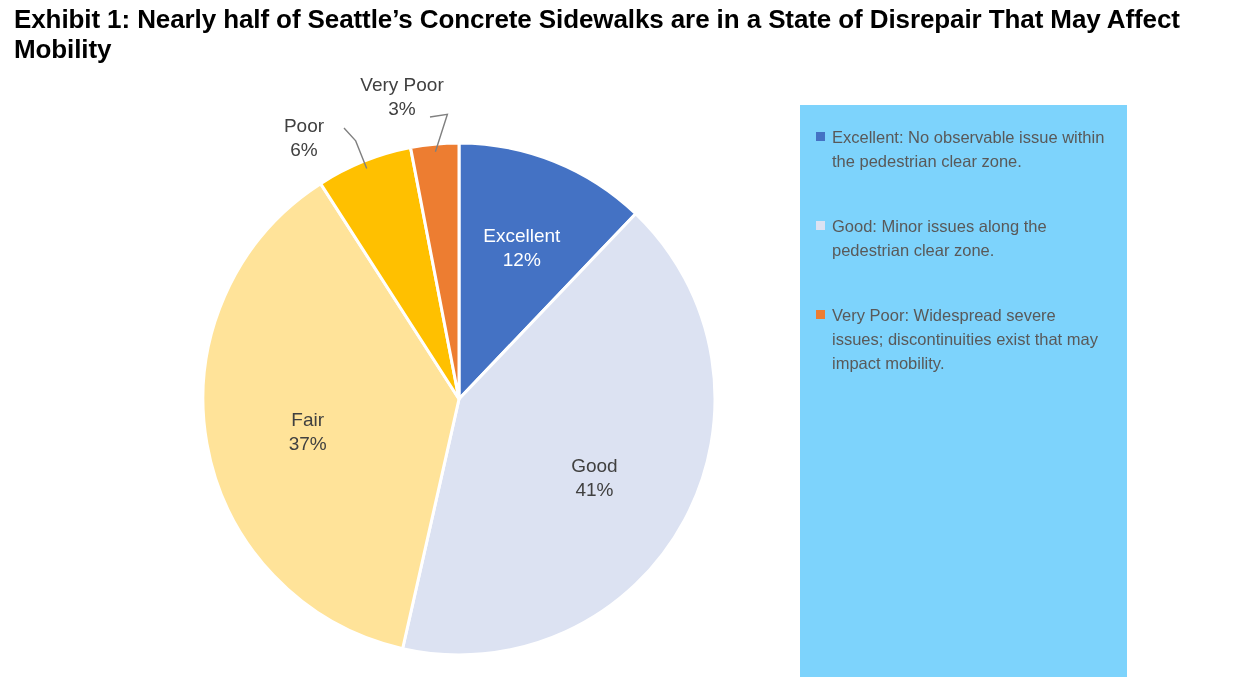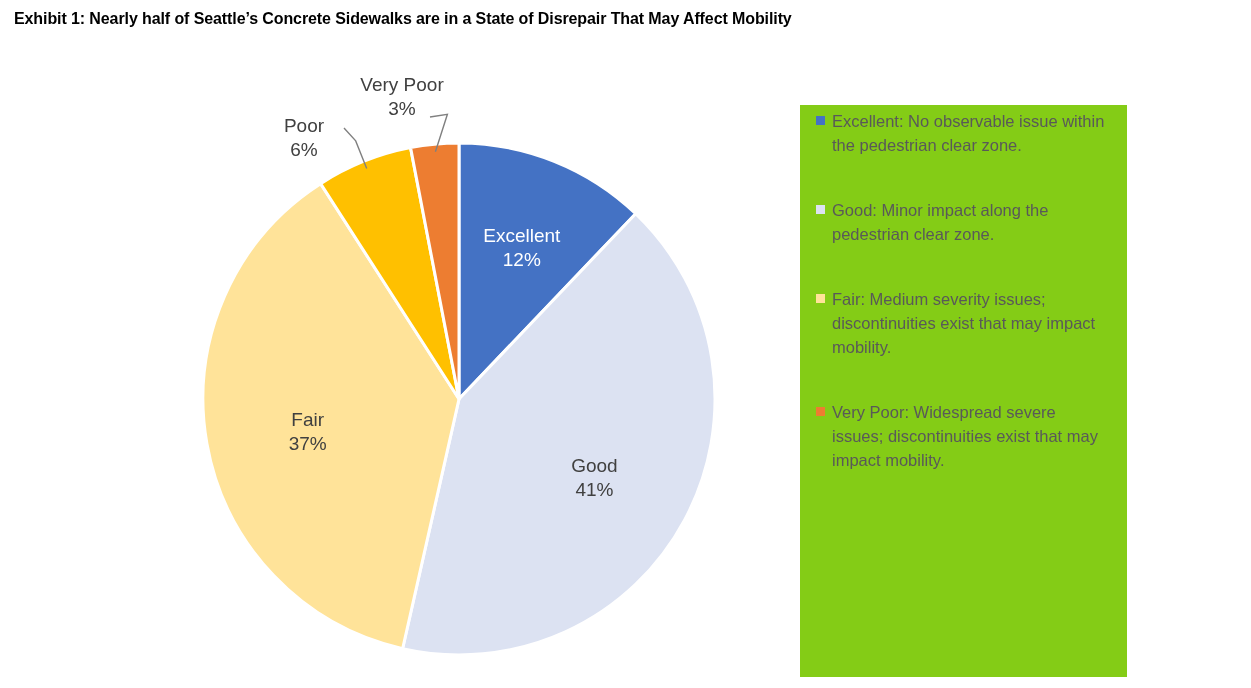--- a/index.html
+++ b/index.html
@@ -14,21 +14,21 @@
     overflow: hidden;
     font-family: "Liberation Sans", sans-serif;
     -webkit-font-smoothing: antialiased;
   }
 
   #chart-title {
     position: absolute;
     left: 14px;
     top: 4px;
     width: 1225px;
-    font-size: 16px;
+    font-size: 26px;
     font-weight: bold;
     line-height: 30px;
     color: #000000;
     letter-spacing: -0.1px;
   }
 
   #pie-figure {
     position: absolute;
     left: 0px;
     top: 60px;
@@ -58,23 +58,23 @@
   .slice-label.inside-dark { fill: #404040; }
   .slice-label.inside-light { fill: #ffffff; }
   .slice-label.outside { fill: #404040; }
 
   #legend-panel {
     position: absolute;
     left: 800px;
     top: 105px;
     width: 327px;
     height: 572px;
-    background: #84cc16;
+    background: #7dd3fc;
     box-sizing: border-box;
-    padding: 4px 18px 10px 16px;
+    padding: 20px 18px 10px 16px;
   }
   .legend-item {
     display: flex;
     align-items: flex-start;
     margin-bottom: 41px;
   }
   .legend-item:last-child { margin-bottom: 8px; }
   .legend-marker {
     width: 9px;
     height: 9px;
@@ -117,23 +117,19 @@
   </svg>
 </div>
 
 <div id="legend-panel">
   <div class="legend-item">
     <span class="legend-marker" style="background: rgb(68, 114, 196);"></span>
     <span class="legend-text">Excellent: No observable issue within the pedestrian clear zone.</span>
   </div>
   <div class="legend-item">
     <span class="legend-marker" style="background: rgb(220, 226, 242);"></span>
-    <span class="legend-text">Good: Minor impact along the pedestrian clear zone.</span>
-  </div>
-  <div class="legend-item">
-    <span class="legend-marker" style="background: rgb(255, 227, 153);"></span>
-    <span class="legend-text">Fair: Medium severity issues; discontinuities exist that may impact mobility.</span>
+    <span class="legend-text">Good: Minor issues along the pedestrian clear zone.</span>
   </div>
   <div class="legend-item">
     <span class="legend-marker" style="background: rgb(237, 125, 49);"></span>
     <span class="legend-text">Very Poor: Widespread severe issues; discontinuities exist that may impact mobility.</span>
   </div>
 </div>
 
 </body></html>

